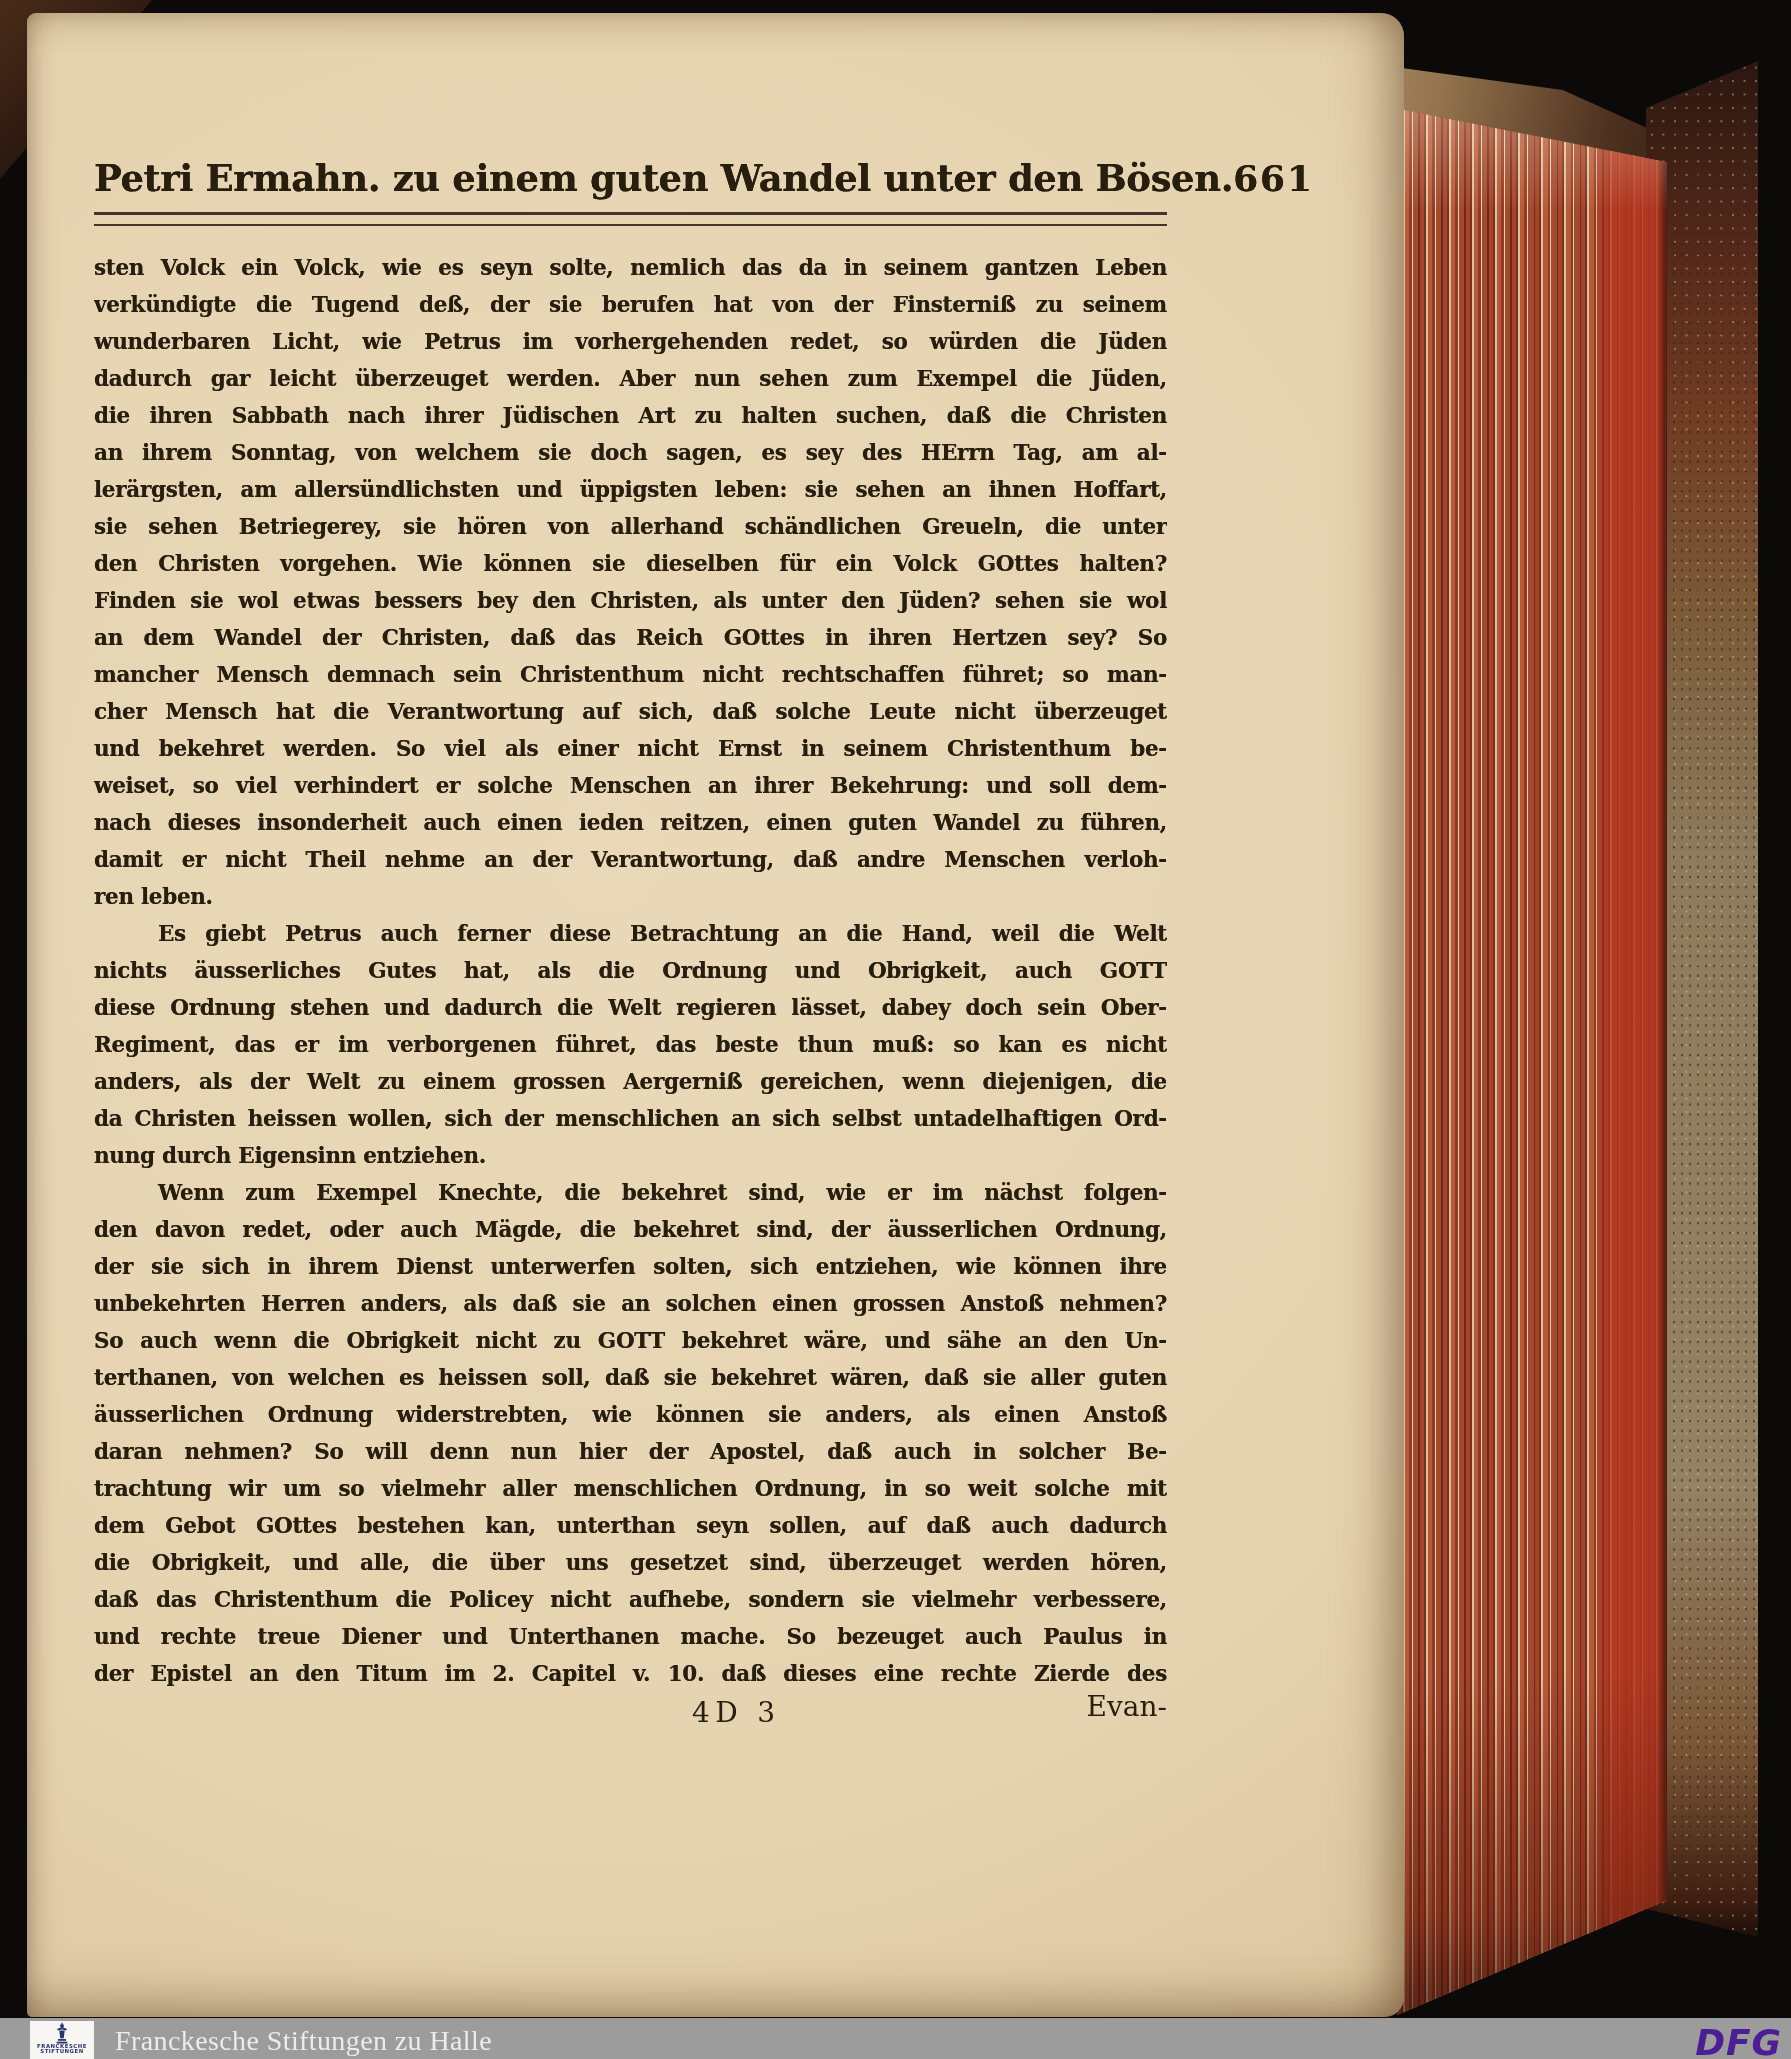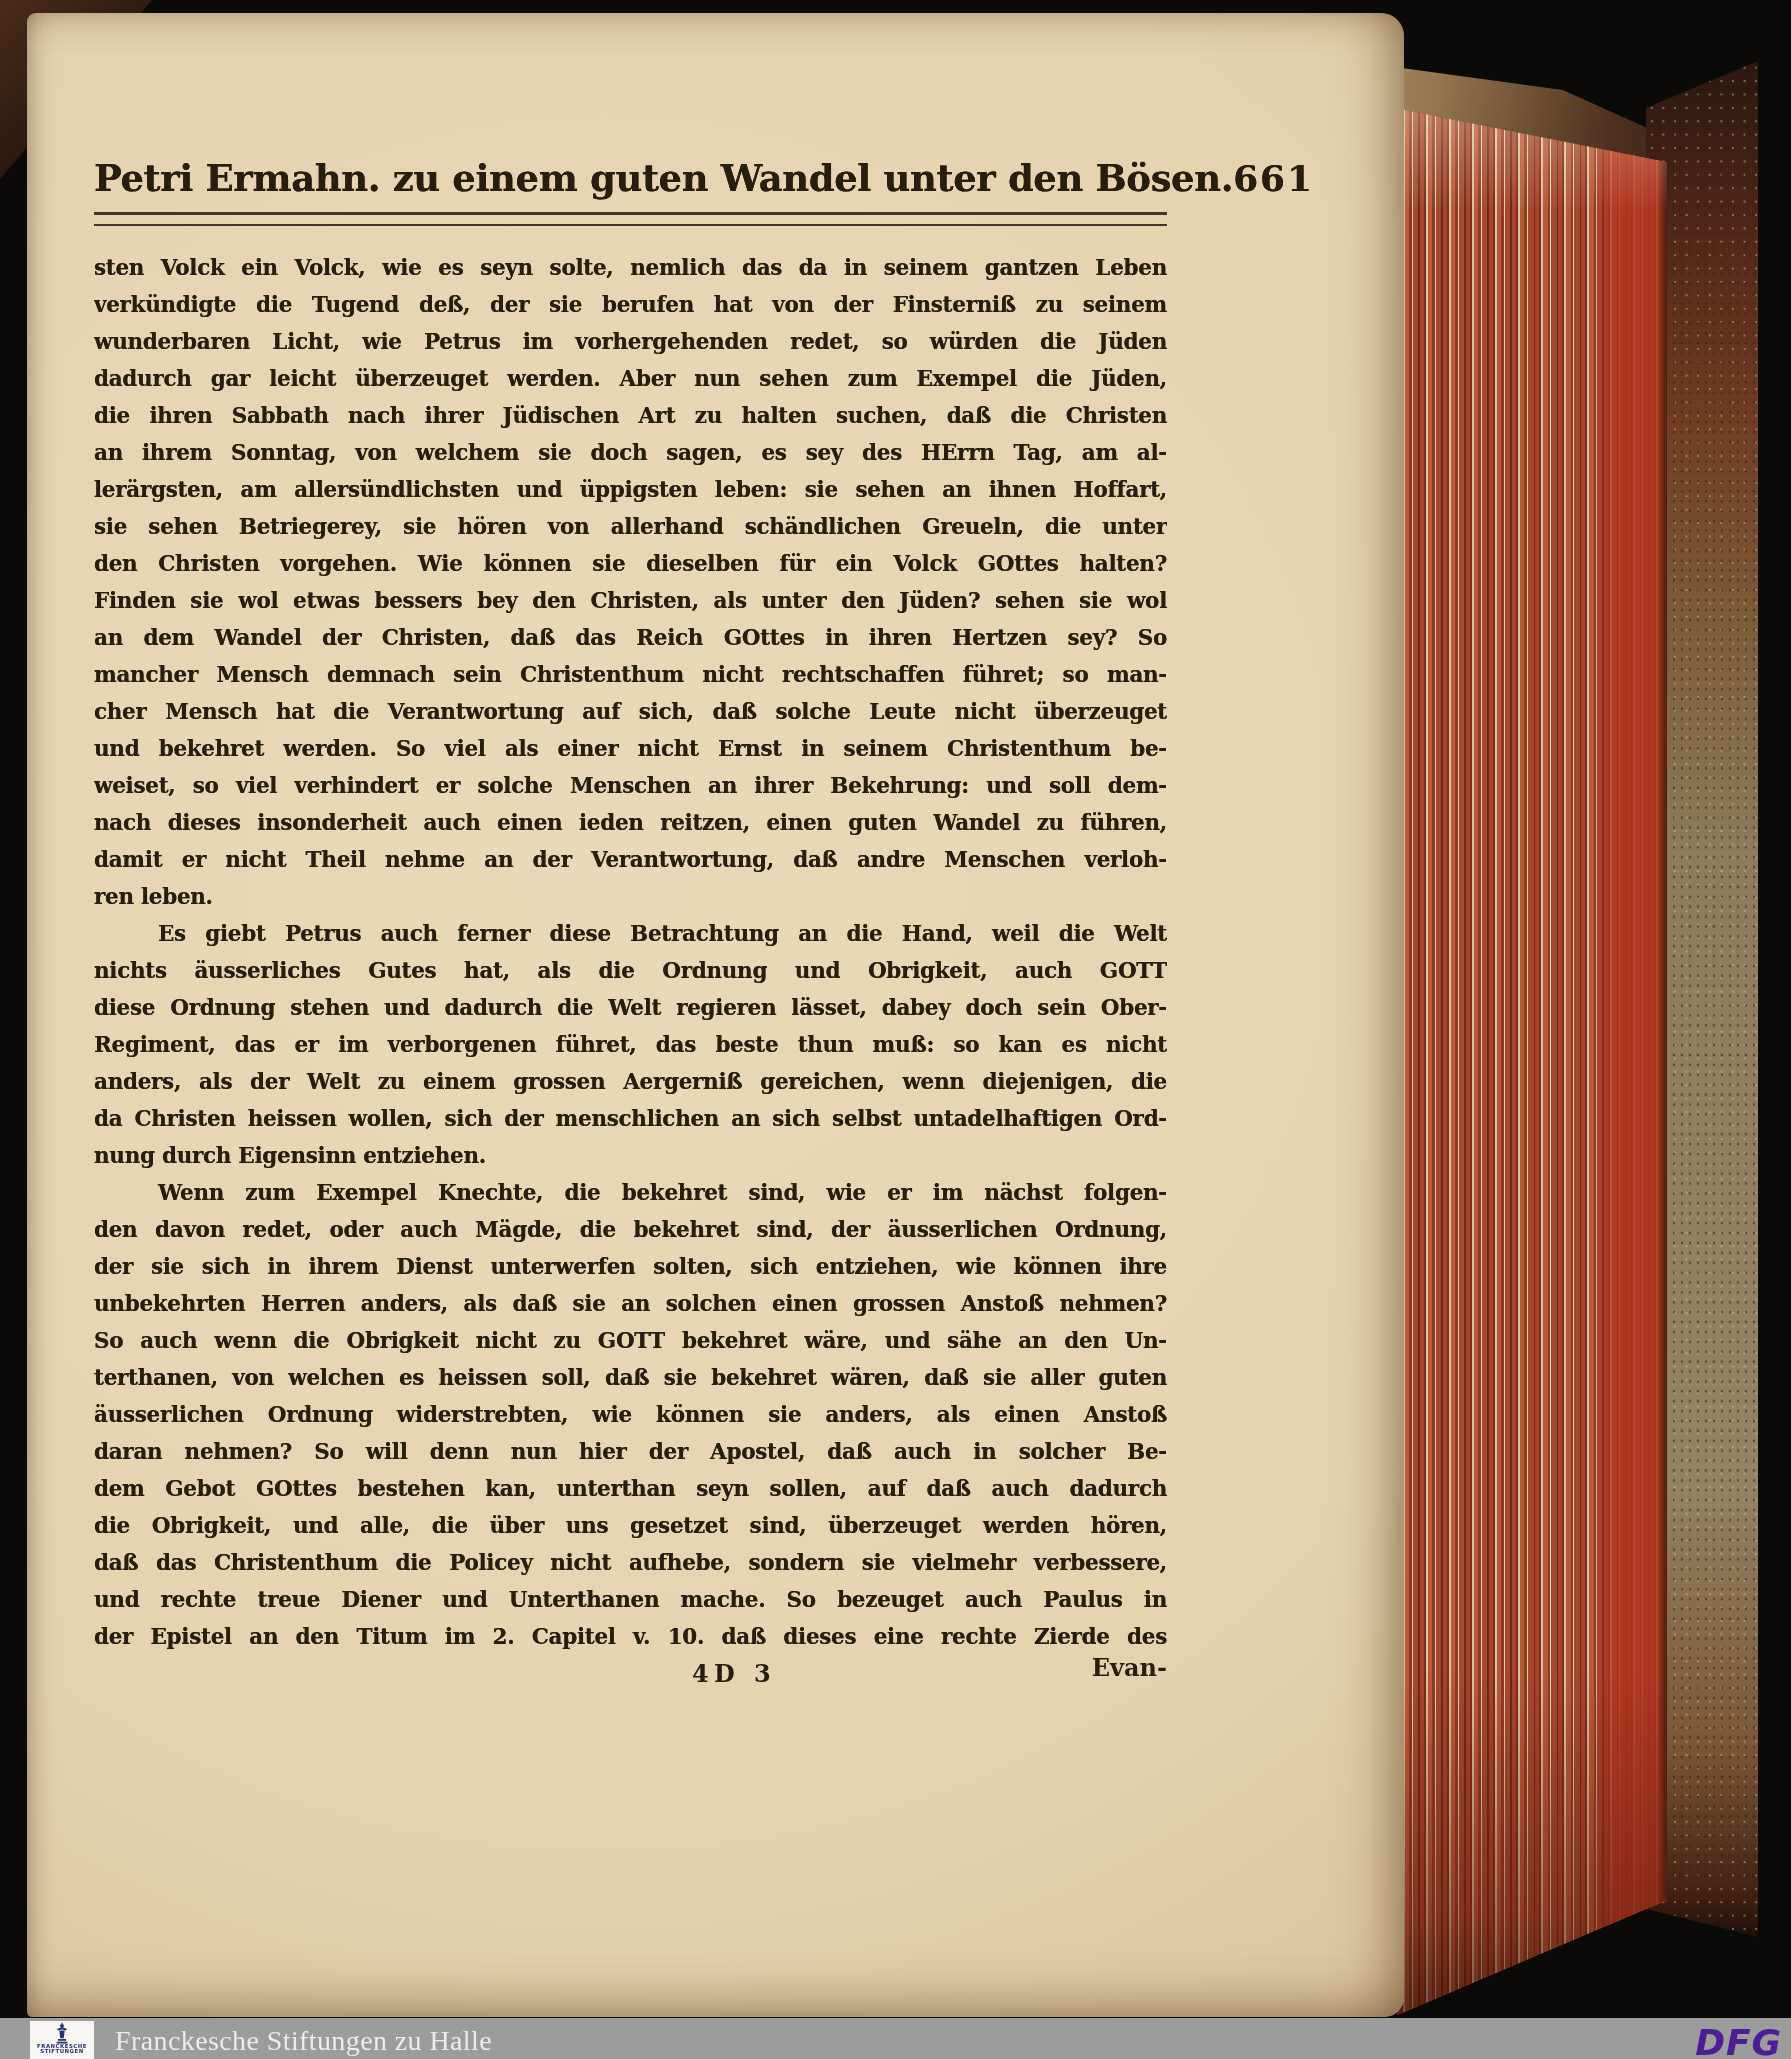--- a/index.html
+++ b/index.html
@@ -57,21 +57,21 @@
 
   .rule{margin-top:12.5px;height:9px;border-top:3.6px solid #2b2114;border-bottom:2.7px solid #2b2114;
     opacity:.88;}
 
   .body-text{margin-top:23px;font-weight:bold;font-size:21.5px;line-height:37px;
     letter-spacing:-0.3px;overflow:hidden;text-shadow:0 0 0.4px rgba(39,30,16,.8);}
   .line{text-align:justify;text-align-last:justify;white-space:nowrap;}
   .line.last{text-align-last:left;}
   .line.indent{text-indent:64px;}
 
-  .sigrow{position:relative;height:41px;margin-top:3.6px;font-weight:bold;font-size:24px;}
+  .sigrow{position:relative;height:41px;margin-top:3.6px;font-weight:normal;font-size:28px;}
   .sig{position:absolute;left:598px;top:0;letter-spacing:5.4px;}
   .catch{position:absolute;right:0;top:-5.4px;}
 
   
   .footer{position:absolute;left:0;bottom:0;width:1791px;height:42px;background:#9c9c9c;}
   .logo-box{position:absolute;left:30px;top:2.7px;width:64px;height:39px;background:#f7f6f2;
     display:flex;flex-direction:column;align-items:center;justify-content:flex-start;}
   .logo-mark{margin-top:1.8px;width:18px;height:21.5px;}
   .logo-caption{font-family:"DejaVu Sans",sans-serif;font-size:5.4px;line-height:5.4px;
     color:#27356d;letter-spacing:0.5px;text-align:center;font-weight:bold;}
@@ -127,20 +127,21 @@
           <div class="line">da Christen heissen wollen, sich der menschlichen an sich selbst untadelhaftigen Ord-</div>
           <div class="line last">nung durch Eigensinn entziehen.</div>
           <div class="line indent">Wenn zum Exempel Knechte, die bekehret sind, wie er im nächst folgen-</div>
           <div class="line">den davon redet, oder auch Mägde, die bekehret sind, der äusserlichen Ordnung,</div>
           <div class="line">der sie sich in ihrem Dienst unterwerfen solten, sich entziehen, wie können ihre</div>
           <div class="line">unbekehrten Herren anders, als daß sie an solchen einen grossen Anstoß nehmen?</div>
           <div class="line">So auch wenn die Obrigkeit nicht zu GOTT bekehret wäre, und sähe an den Un-</div>
           <div class="line">terthanen, von welchen es heissen soll, daß sie bekehret wären, daß sie aller guten</div>
           <div class="line">äusserlichen Ordnung widerstrebten, wie können sie anders, als einen Anstoß</div>
           <div class="line">daran nehmen?  So will denn nun hier der Apostel, daß auch in solcher Be-</div>
+          <div class="line">trachtung wir um so vielmehr aller menschlichen Ordnung, in so weit solche mit</div>
           <div class="line">dem Gebot GOttes bestehen kan, unterthan seyn sollen, auf daß auch dadurch</div>
           <div class="line">die Obrigkeit, und alle, die über uns gesetzet sind, überzeuget werden hören,</div>
           <div class="line">daß das Christenthum die Policey nicht aufhebe, sondern sie vielmehr verbessere,</div>
           <div class="line">und rechte treue Diener und Unterthanen mache.  So bezeuget auch Paulus in</div>
           <div class="line">der Epistel an den Titum im 2. Capitel v. 10. daß dieses eine rechte Zierde des</div>
         </div>
 
       <div class="sigrow">
         <span class="sig">4D 3</span>
         <span class="catch">Evan-</span>

